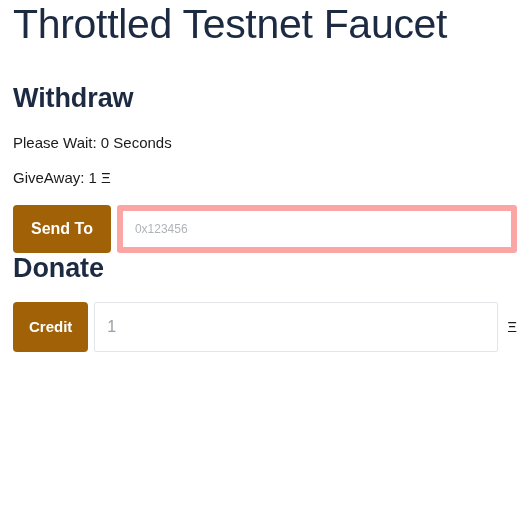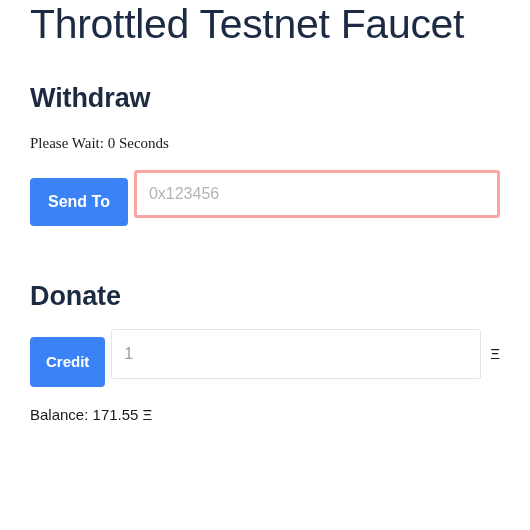--- a/index.html
+++ b/index.html
@@ -10,21 +10,21 @@
     width: 530px;
     height: 530px;
     overflow: hidden;
     background: #ffffff;
     font-family: "Liberation Sans", "DejaVu Sans", sans-serif;
     color: #212529;
     -webkit-font-smoothing: antialiased;
   }
 
   .page {
-    padding: 0 30px;
+    padding: 0 13px;
     box-sizing: border-box;
     width: 530px;
   }
 
   
   .page-title {
     font-size: 41px;
     line-height: 1.12;
     font-weight: 400;
     color: #1c2a42;
@@ -38,79 +38,78 @@
   .section-heading {
     font-size: 27px;
     line-height: 1.15;
     font-weight: 700;
     color: #1c2a42;
     margin: 0;
     letter-spacing: -0.1px;
   }
 
   .sec-withdraw { margin-top: 35px; }
-  .sec-donate   { margin-top: 55px; }
+  .sec-donate   { }
   .sec-info     { margin-top: 54px; }
 
   
   .text-line {
     font-size: 15px;
     line-height: 1.35;
     color: #1a1a1a;
     margin: 0;
   }
-  .text-line.first { margin-top: 19px; font-family: Liberation Serif, serif; }
+  .text-line.first { margin-top: 19px; }
   .text-line.second { margin-top: 15px; }
   .balance-line { margin-top: 18px; }
 
   .eth {
     font-family: "Liberation Sans", "DejaVu Sans", sans-serif;
   }
 
   
   .input-group {
     display: flex;
     align-items: stretch;
     margin-top: 17px;
   }
 
   .btn-addon {
-    background: #3b82f6;
+    background: #a16207;
     color: #ffffff;
     border: none;
     border-radius: 4px;
     font-size: 16px;
     font-weight: 700;
     font-family: "Liberation Sans", "DejaVu Sans", sans-serif;
     padding: 0 18px;
     height: 48px;
     line-height: 48px;
     cursor: pointer;
     white-space: nowrap;
     margin-right: 6px;
     box-sizing: border-box;
     text-align: center;
-    margin-top: 8px;
   }
   .btn-addon.credit {
     padding: 0 16px;
     height: 50px;
     line-height: 50px;
     font-size: 15px;
     text-align: right;
   }
 
   .text-field {
     flex: 1 1 auto;
     height: 48px;
     box-sizing: border-box;
-    border: 3px solid #fca5a5;
+    border: 6px solid #fca5a5;
     border-radius: 3px;
     background: #fff;
-    font-size: 16px;
+    font-size: 12px;
     font-family: "Liberation Sans", "DejaVu Sans", sans-serif;
     color: #2b2b2b;
     padding: 0 12px;
     outline: none;
   }
   .text-field::placeholder {
     color: #b0b4b8;
     opacity: 1;
   }
 
@@ -143,30 +142,30 @@
 <body>
 
 <div class="page">
 
   <h1 class="page-title">Throttled Testnet Faucet</h1>
 
   <h2 class="section-heading sec-withdraw">Withdraw</h2>
 
   <p class="text-line first">Please Wait: 0 Seconds</p>
 
+  <p class="text-line second">GiveAway: 1 Ξ</p>
 
   <div class="input-group withdraw-row">
     <button class="btn-addon">Send To</button>
     <input class="text-field" type="text" placeholder="0x123456" style="">
   </div>
 
   <h2 class="section-heading sec-donate">Donate</h2>
 
   <div class="input-group donate-row">
     <button class="btn-addon credit">Credit</button>
     <input class="number-field" type="number" value="1" style="">
     <span class="unit-suffix eth">Ξ</span>
   </div>
 
 
-  <p class="text-line balance-line">Balance: 171.55 Ξ</p>
 
 </div>
 
 </body></html>

